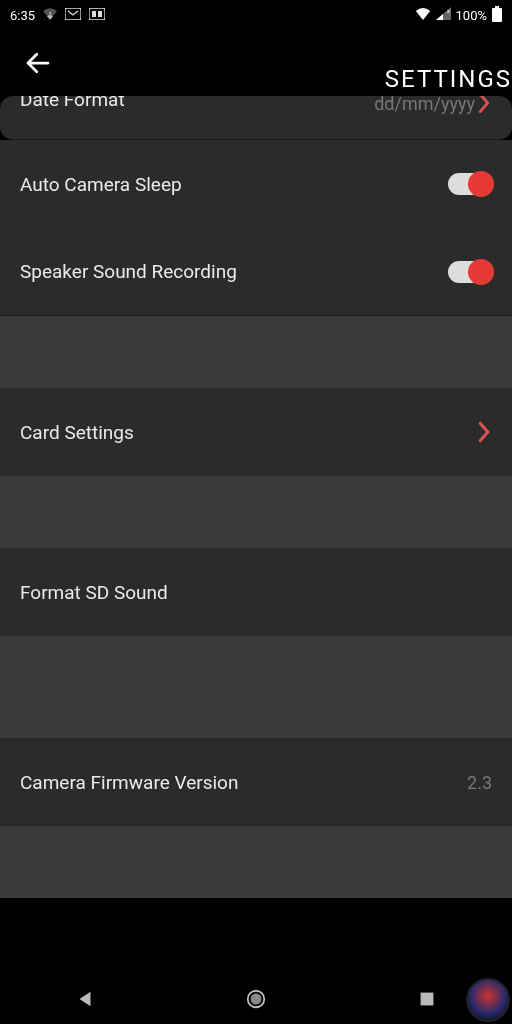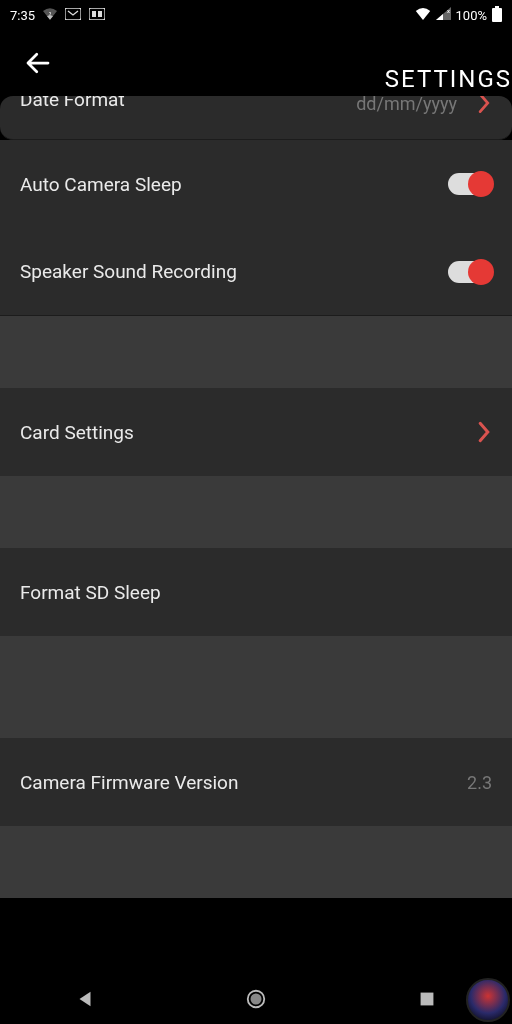--- a/index.html
+++ b/index.html
@@ -65,21 +65,21 @@
     border-radius: 13px;
   }
   .partial-row .label {
     font-size: 19px;
     color: #eaeaea;
     transform: translateY(-8px);
   }
   .partial-row .value-wrap {
     display: flex;
     align-items: center;
-    gap: 20px;
+    gap: 2px;
     transform: translateY(-6px);
   }
   .partial-row .value {
     font-size: 18px;
     color: #777;
   }
   .row {
     height: 88px;
     background: #2b2b2b;
     display: flex;
@@ -144,21 +144,21 @@
     border-radius: 50%;
     background: radial-gradient(circle at 50% 40%, #c33 0%, #2a2a6a 55%, #000 100%);
     border: 2px solid #222;
   }
 </style>
 </head>
 <body>
 
 <div class="status-bar">
   <div class="status-left">
-    <span>7:35</span>
+    <span>6:35</span>
     <span class="status-icon">
       <svg width="14" height="12" viewBox="0 0 24 20">
           <path d="M12 20 L0 5 Q12 -5 24 5 Z" fill="#555"></path>
           <path d="M12 20 L7 14 Q12 10 17 14 Z" fill="#bbb"></path>
           <text x="12" y="14" font-size="9" fill="#fff" text-anchor="middle">?</text>
         </svg>
     </span>
     <span class="status-icon">
       <svg width="16" height="12" viewBox="0 0 16 12">
           <rect x="0" y="0" width="16" height="12" rx="2" fill="none" stroke="#ddd" stroke-width="1.3"></rect>
@@ -240,21 +240,21 @@
     <span class="chevron">
       <svg viewBox="0 0 12 24">
           <path d="M2 4 L9 12 L2 20" stroke="#d9534f" stroke-width="2.8" fill="none" stroke-linecap="round"></path>
         </svg>
     </span>
   </div>
 
   <div class="spacer"></div>
 
   <div class="row no-border">
-    <span class="label">Format SD Sleep</span>
+    <span class="label">Format SD Sound</span>
   </div>
 
   <div class="spacer big"></div>
 
   <div class="row no-border">
     <span class="label">Camera Firmware Version</span>
     <span class="value">2.3</span>
   </div>
 
   <div class="spacer"></div>

